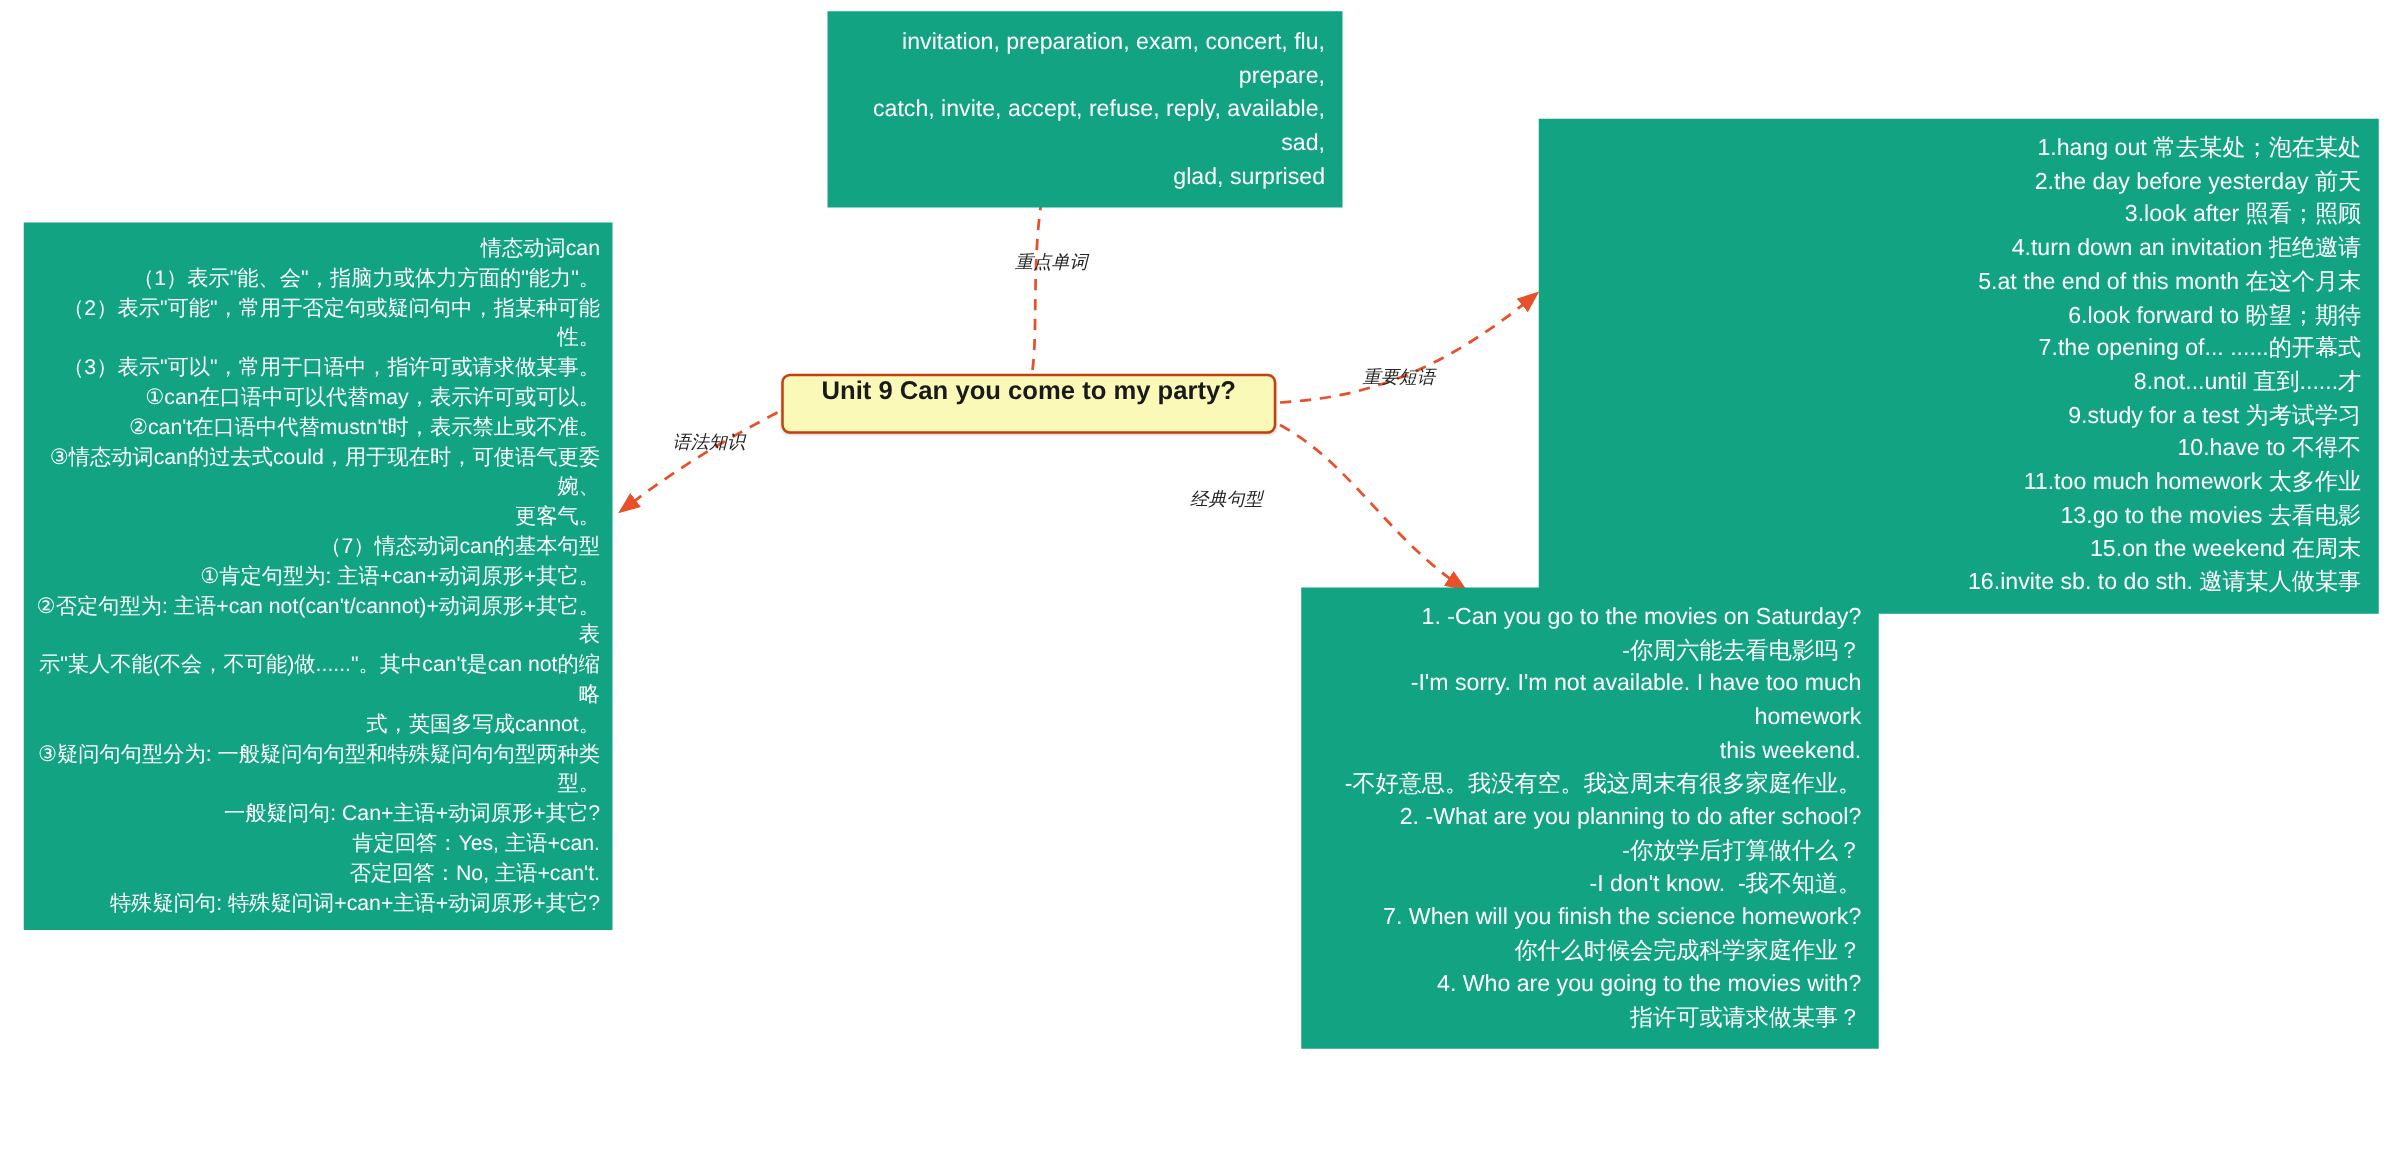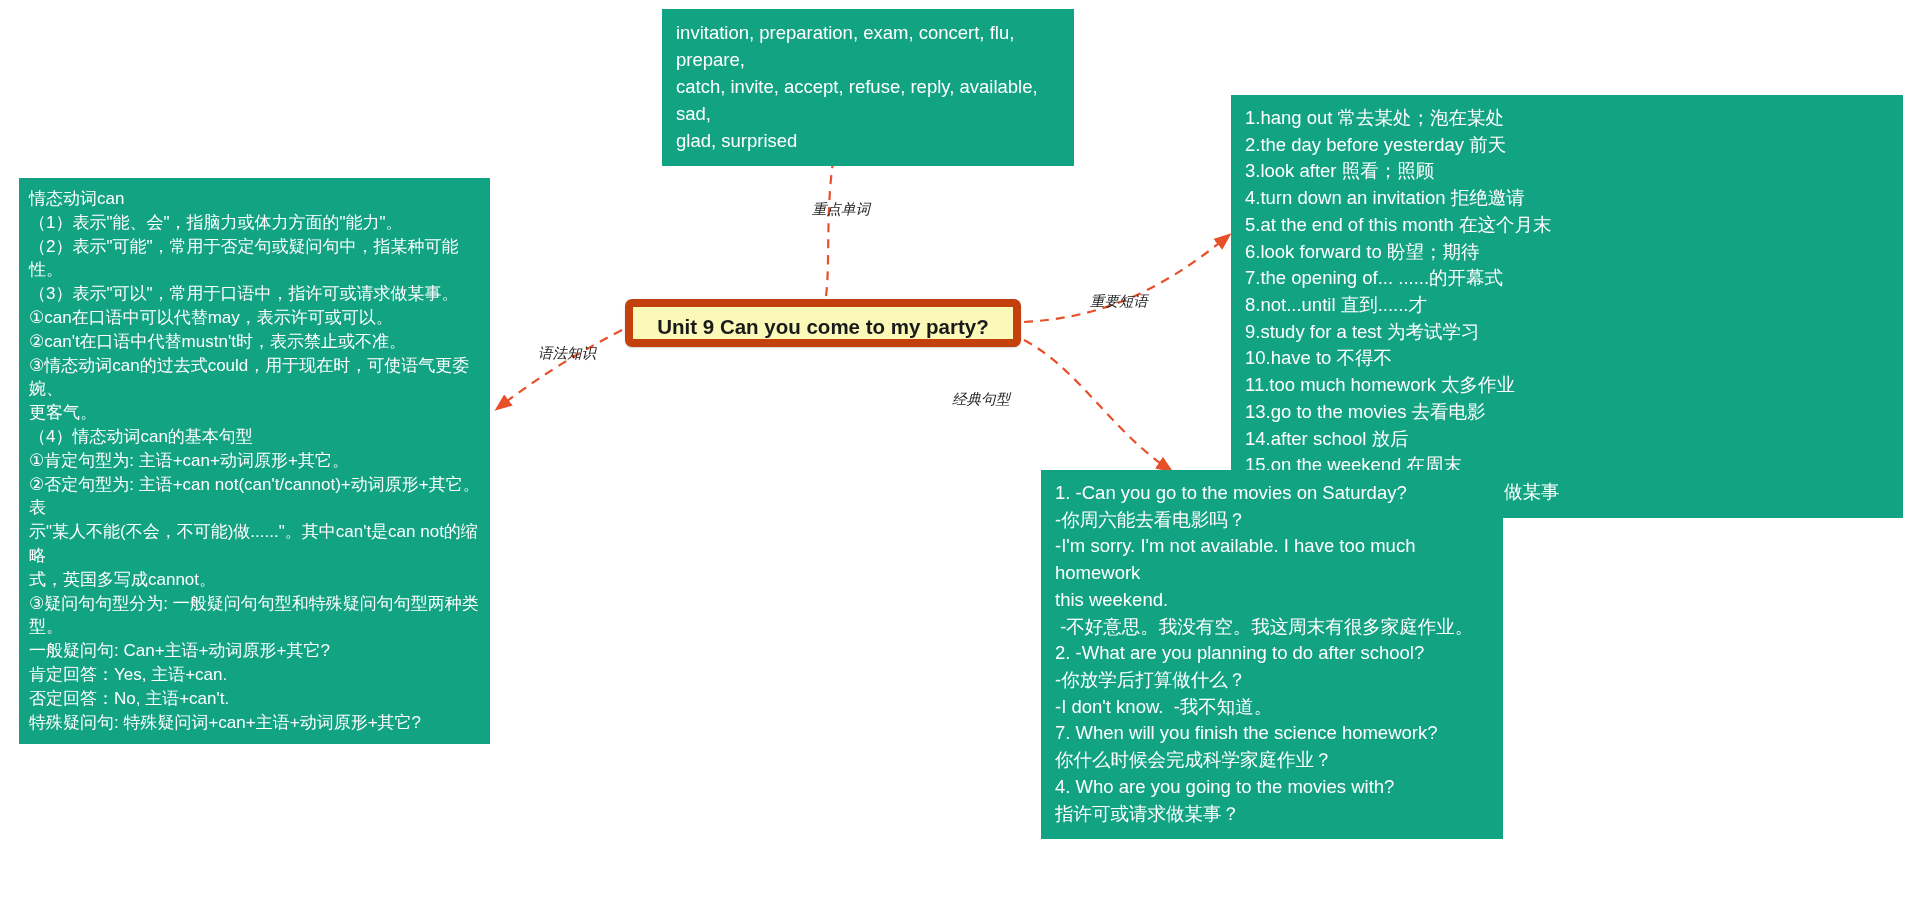--- a/index.html
+++ b/index.html
@@ -14,30 +14,30 @@
   svg.links{position:absolute;left:0;top:0;width:1911px;height:919px;pointer-events:none;}
 
   .node{position:absolute;box-sizing:border-box;}
 
   .green{
     background:#12a383;
     color:#ffffff;
     padding:10px 14px 12px 14px;
     line-height:1.46;
   }
-  .green .line{white-space:pre-wrap;}
+  .green .line{white-space:pre-wrap;text-align:right;}
 
   
   .central{
     background:#fbf9b8;
-    border:8px solid #c2410c;
+    border:2px solid #c2410c;
     border-radius:7px;
     color:#1a1a1a;
     font-weight:bold;
-    display:flex;align-items:flex-end;justify-content:center;
+    display:flex;align-items:flex-start;justify-content:center;
     text-align:center;
     box-shadow:0 1px 2px rgba(0,0,0,.18);
   }
 
   
   #box-words{left:662px;top:9px;width:412px;font-size:18.5px;}
   #box-grammar{left:19px;top:178px;width:471px;font-size:17px;line-height:1.40;padding:9px 10px 10px 10px;}
   #box-phrases{left:1231px;top:95px;width:672px;font-size:18.5px;line-height:1.445;}
   #box-sentences{left:1041px;top:470px;width:462px;font-size:18.5px;line-height:1.445;}
   #central{left:625px;top:299px;width:396px;height:48px;font-size:20.5px;}
@@ -96,21 +96,21 @@
   <div class="node green" id="box-grammar">
     <div>
         <div class="line">情态动词can</div>
         <div class="line">（1）表示"能、会"，指脑力或体力方面的"能力"。</div>
         <div class="line">（2）表示"可能"，常用于否定句或疑问句中，指某种可能性。</div>
         <div class="line">（3）表示"可以"，常用于口语中，指许可或请求做某事。</div>
         <div class="line">①can在口语中可以代替may，表示许可或可以。</div>
         <div class="line">②can't在口语中代替mustn't时，表示禁止或不准。</div>
         <div class="line">③情态动词can的过去式could，用于现在时，可使语气更委婉、</div>
         <div class="line">更客气。</div>
-        <div class="line">（4）情态动词can的基本句型</div>
+        <div class="line">（7）情态动词can的基本句型</div>
         <div class="line">①肯定句型为: 主语+can+动词原形+其它。</div>
         <div class="line">②否定句型为: 主语+can not(can't/cannot)+动词原形+其它。表</div>
         <div class="line">示"某人不能(不会，不可能)做......"。其中can't是can not的缩略</div>
         <div class="line">式，英国多写成cannot。</div>
         <div class="line">③疑问句句型分为: 一般疑问句句型和特殊疑问句句型两种类型。</div>
         <div class="line">一般疑问句: Can+主语+动词原形+其它?</div>
         <div class="line">肯定回答：Yes, 主语+can.</div>
         <div class="line">否定回答：No, 主语+can't.</div>
         <div class="line">特殊疑问句: 特殊疑问词+can+主语+动词原形+其它?</div>
       </div>
@@ -123,21 +123,20 @@
         <div class="line">3.look after 照看；照顾</div>
         <div class="line">4.turn down an invitation 拒绝邀请</div>
         <div class="line">5.at the end of this month 在这个月末</div>
         <div class="line">6.look forward to 盼望；期待</div>
         <div class="line">7.the opening of... ......的开幕式</div>
         <div class="line">8.not...until 直到......才</div>
         <div class="line">9.study for a test 为考试学习</div>
         <div class="line">10.have to 不得不</div>
         <div class="line">11.too much homework 太多作业</div>
         <div class="line">13.go to the movies 去看电影</div>
-        <div class="line">14.after school 放后</div>
         <div class="line">15.on the weekend 在周末</div>
         <div class="line">16.invite sb. to do sth. 邀请某人做某事</div>
       </div>
   </div>
 
   <div class="node green" id="box-sentences">
     <div>
         <div class="line">1. -Can you go to the movies on Saturday?</div>
         <div class="line">-你周六能去看电影吗？</div>
         <div class="line">-I'm sorry. I'm not available. I have too much homework</div>

